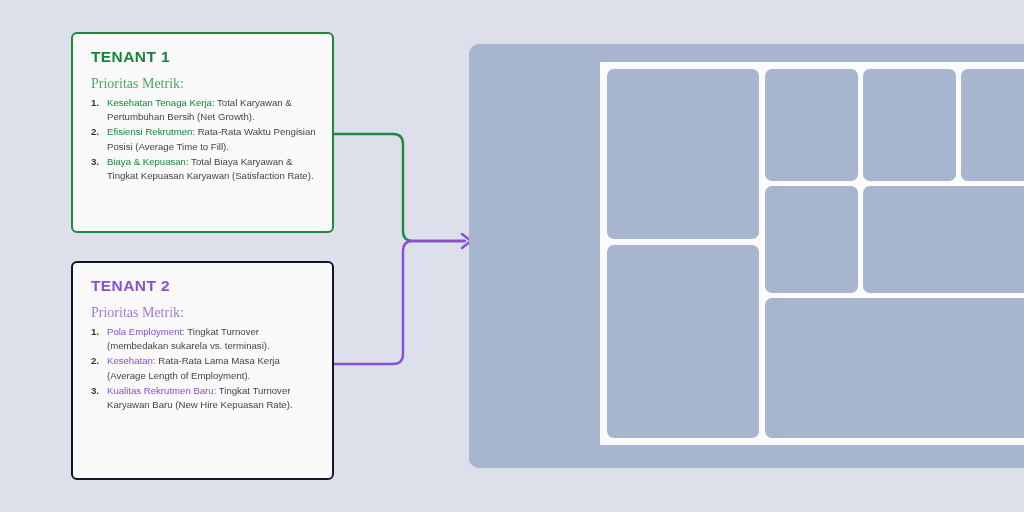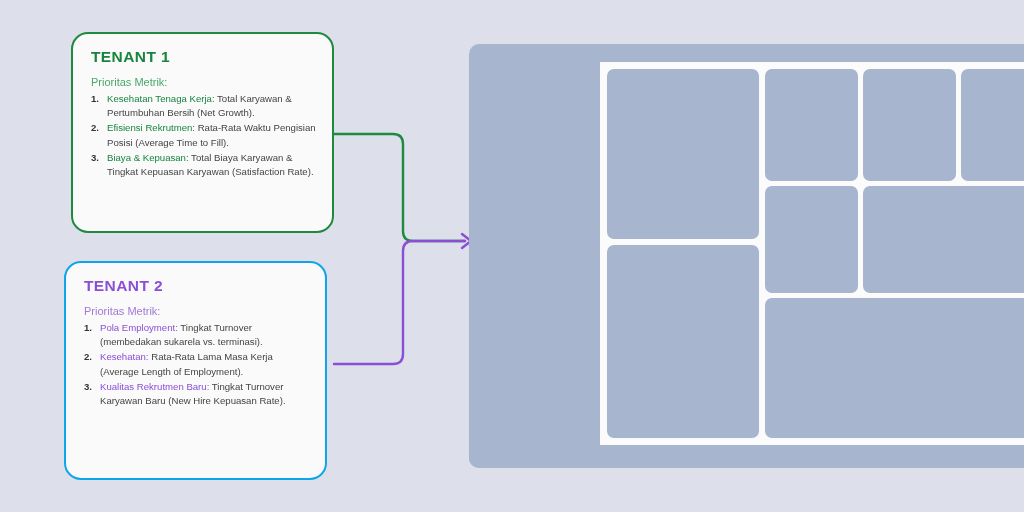--- a/index.html
+++ b/index.html
@@ -24,49 +24,50 @@
     position: absolute;
     left: 0; top: 0;
     width: 1024px; height: 512px;
     pointer-events: none;
   }
 
   
   .card {
     position: absolute;
     background: #fafafa;
-    border-radius: 17px;
+    border-radius: 6px;
     box-sizing: border-box;
     overflow: hidden;
   }
   #card-tenant-1 {
     left: 71px; top: 32px;
     width: 263px; height: 201px;
     border: 2px solid #1d8a3f;
   }
   #card-tenant-2 {
-    left: 64px; top: 261px;
+    left: 71px; top: 261px;
     width: 263px; height: 219px;
-    border: 2px solid #0ea5e9;
+    border: 2px solid #0f172a;
   }
   .card-inner {
     padding: 14px 16px 10px 18px;
   }
   .card-title {
     font-size: 15.5px;
     font-weight: bold;
     letter-spacing: 0.4px;
     margin: 0 0 10px 0;
   }
   #card-tenant-1 .card-title { color: #17843d; }
   #card-tenant-2 .card-title { color: #8a4fd6; }
 
   .card-subtitle {
-    font-size: 11px;
+    font-size: 14px;
     margin: 0 0 4px 0;
+    font-family: Liberation Serif, serif;
   }
   #card-tenant-1 .card-subtitle { color: #4aa866; }
   #card-tenant-2 .card-subtitle { color: #a27ad8; }
 
   ol.metric-list {
     list-style: none;
     margin: 0;
     padding: 0;
   }
   ol.metric-list > li {

